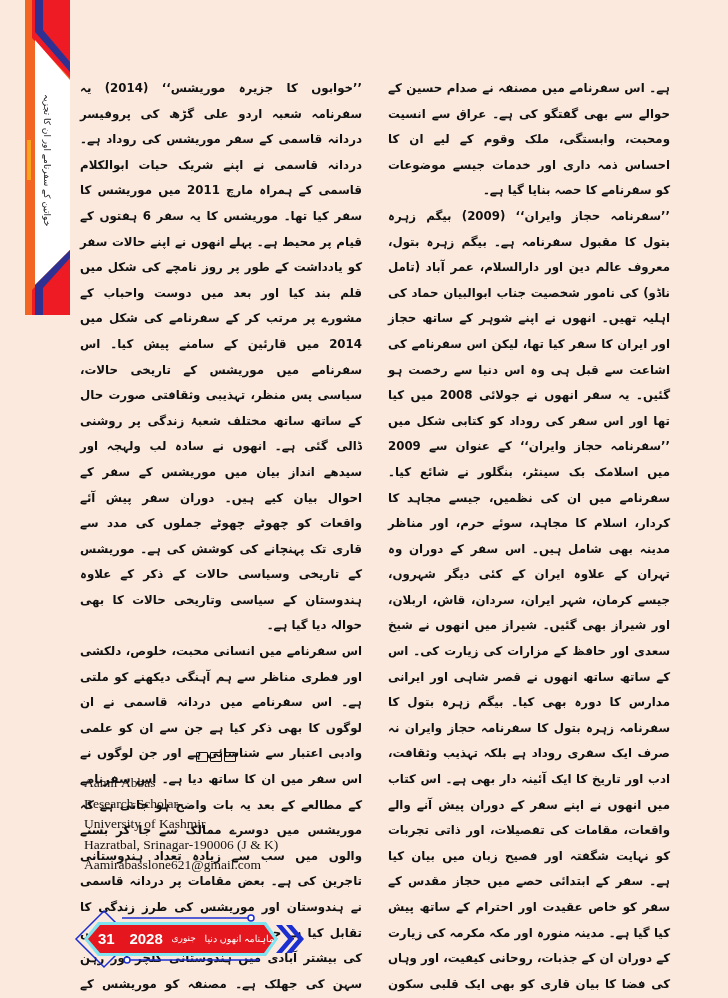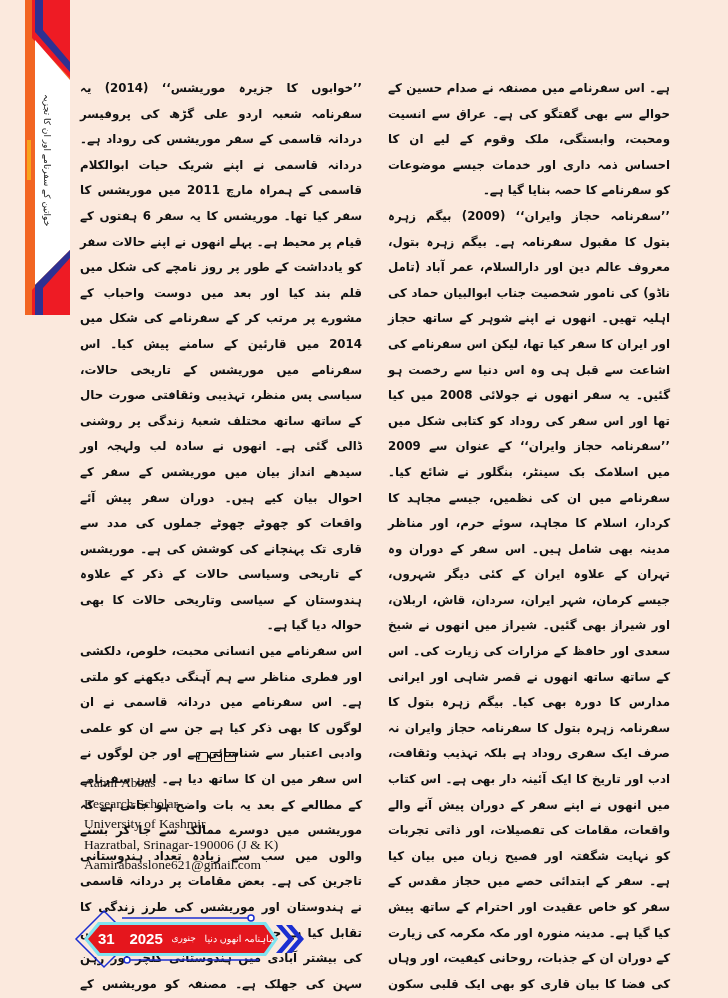--- a/index.html
+++ b/index.html
@@ -100,17 +100,17 @@
     <circle cx="177" cy="10" r="3" fill="#fff" stroke="#1b2fd1" stroke-width="1.5"></circle>
     <line x1="56" y1="52" x2="185" y2="52" stroke="#1b2fd1" stroke-width="1.5"></line>
     <circle cx="53" cy="52" r="3" fill="#fff" stroke="#1b2fd1" stroke-width="1.5"></circle>
     <polygon points="10,31 24,14 192,14 204,31 192,48 24,48" fill="#7fe3f0"></polygon>
     <polygon points="14,31 26,17 190,17 200,31 190,45 26,45" fill="#e5161d"></polygon>
     <polygon points="202,17 208,17 220,31 208,45 202,45 214,31" fill="#1b2fd1"></polygon>
     <polygon points="212,17 218,17 230,31 218,45 212,45 224,31" fill="#1b2fd1"></polygon>
   </svg>
   <div class="footer-text">
     <span class="page-no">31</span>
-    <span class="year">2025</span>
+    <span class="year">2028</span>
     <span class="month">جنوری</span>
     <span class="mag">ماہنامہ انھوں دنیا</span>
   </div>
 </div>
 
 </body></html>

